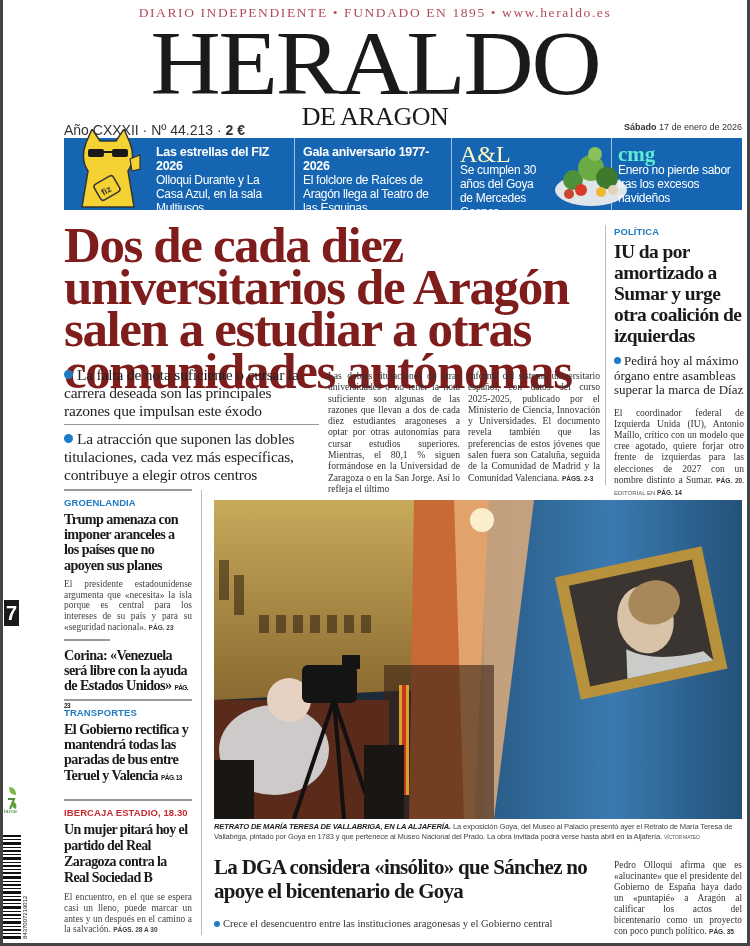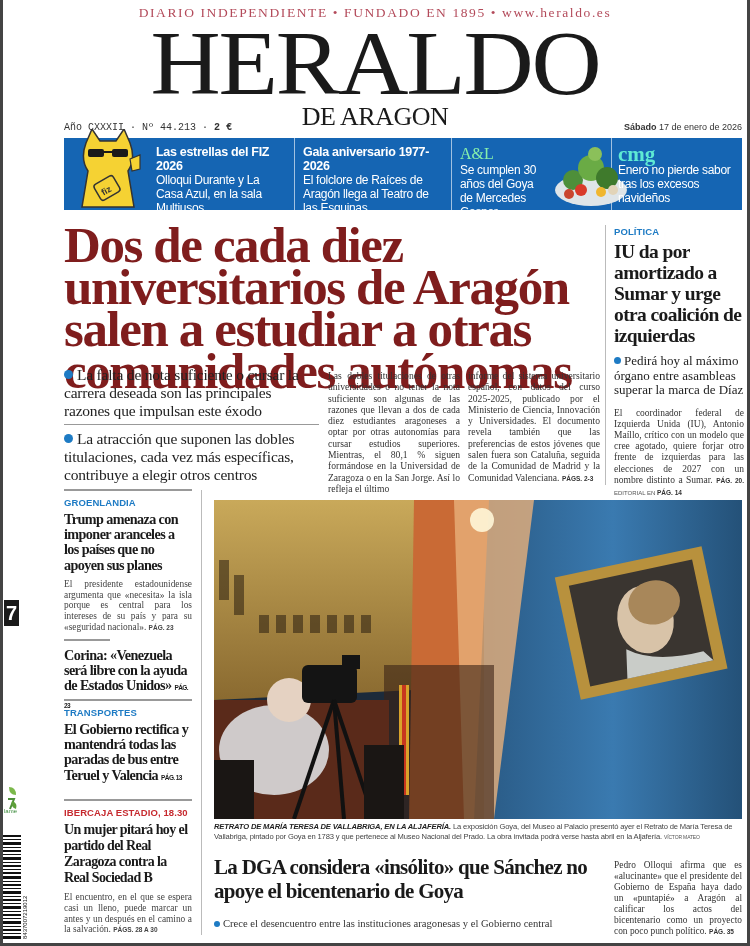--- a/index.html
+++ b/index.html
@@ -2,37 +2,37 @@
 <html><head>
 <meta charset="utf-8">
 <style>
   * { box-sizing: border-box; margin: 0; padding: 0; }
   html, body { width: 750px; height: 946px; background: #fff; overflow: hidden; }
   body { font-family: "Liberation Serif", serif; color: #1a1a1a; position: relative; }
   .frame { position: absolute; left: 0; top: 0; width: 750px; height: 946px; border-left: 3px solid #444; border-right: 3px solid #444; border-bottom: 3px solid #444; }
   .tagline { position: absolute; top: 5px; left: 0; width: 750px; text-align: center; font-size: 13.5px; letter-spacing: 1.6px; color: #b34a5a; font-family: "Liberation Serif", serif; }
   .masthead { position: absolute; top: 16px; left: 0; width: 750px; text-align: center; font-size: 90px; font-family: "Liberation Serif", serif; letter-spacing: -2px; line-height: 96px; color: #1a1a1a; transform: scaleX(1.08); }
   .subhead { position: absolute; top: 102px; left: 0; width: 750px; text-align: center; font-size: 26px; font-family: "Liberation Serif", serif; letter-spacing: -0.5px; color: #1a1a1a; }
-  .edition { position: absolute; top: 122px; left: 64px; font-size: 10px; font-family: Liberation Mono, monospace; color: #333; }
+  .edition { position: absolute; top: 122px; left: 64px; font-size: 14px; font-family: Liberation Sans, sans-serif; color: #333; }
   .edition b { font-weight: 700; }
   .date { position: absolute; top: 122px; right: 8px; font-size: 9px; font-family: "Liberation Sans", sans-serif; color: #333; }
   .date b { font-weight: 700; margin-top: 16px; }
 
   .promo { position: absolute; top: 138px; left: 64px; width: 678px; height: 72px; background: #1565b3; display: flex; color: #fff; font-family: "Liberation Sans", sans-serif; }
   .promo .cell { padding: 7px 8px; border-right: 1px solid rgba(255,255,255,0.6); position: relative; }
   .promo .c1 { width: 231px; padding-left: 92px; }
   .promo .c2 { width: 157px; }
   .promo .c3 { width: 160px; }
   .promo .c4 { width: 130px; border-right: none; padding-left: 6px; }
   .promo .t { font-weight: 700; font-size: 12.5px; line-height: 14px; letter-spacing: -0.3px; }
   .promo .d { font-size: 12px; line-height: 14px; letter-spacing: -0.3px; }
   .promo .sec { font-size: 5.5px; margin-top: 3px; letter-spacing: 0.3px; }
   .promo .sec b { font-weight: 700; }
   .cat { position: absolute; left: 12px; top: -9px; width: 66px; height: 80px; }
-  .al { font-family: "Liberation Serif", serif; color: #86efac; font-size: 16px; line-height: 18px; }
+  .al { font-family: "Liberation Serif", serif; color: #fef9c3; font-size: 24px; line-height: 18px; }
   .cmg { font-family: "Liberation Serif", serif; color: #5eead4; font-size: 21px; font-weight: 700; line-height: 18px; }
   .veg { position: absolute; right: -18px; top: 2px; width: 78px; height: 68px; }
 
   .lead-title { position: absolute; left: 64px; top: 224px; width: 540px; font-size: 51px; font-weight: 700; line-height: 42px; letter-spacing: -1.4px; color: #7f1d1d; }
   .bullets { position: absolute; left: 64px; top: 366px; width: 255px; }
   .bullet { font-size: 15.5px; line-height: 18px; color: #222; letter-spacing: -0.2px; }
   .bullet .dot { display: inline-block; width: 9px; height: 9px; border-radius: 50%; background: #1e7bc4; margin-right: 4px; vertical-align: 1px; }
   .bullet.first { border-bottom: 1.5px solid #999; padding-bottom: 4px; margin-bottom: 5px; }
   .lead-body { position: absolute; left: 328px; top: 370px; width: 272px; display: flex; gap: 8px; font-size: 9.6px; line-height: 11.3px; color: #333; text-align: justify; justify-content: space-between; }
   .lead-body .col { width: 132px; }

